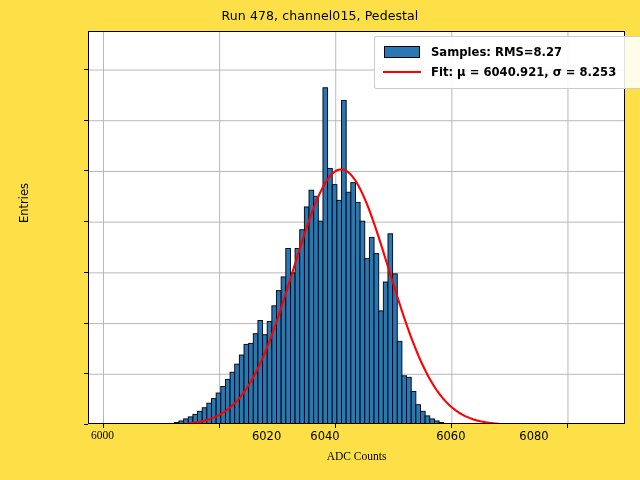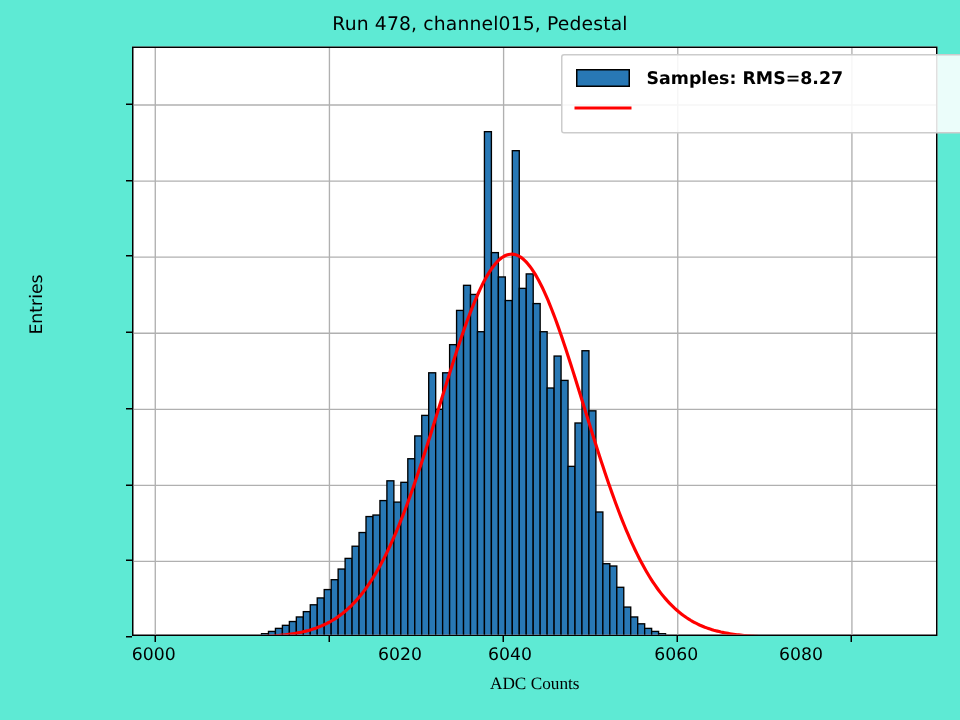--- a/index.html
+++ b/index.html
@@ -10,21 +10,21 @@
   body {
     width: 640px;
     height: 480px;
     font-family: "DejaVu Sans", sans-serif;
     overflow: hidden;
   }
   #figure {
     position: relative;
     width: 640px;
     height: 480px;
-    background: #5eead4;
+    background: #fde047;
   }
   #chart-title {
     position: absolute;
     left: 0;
     top: 8px;
     width: 640px;
     text-align: center;
     font-size: 12.5px;
     color: #000000;
     letter-spacing: 0.1px;
@@ -229,25 +229,25 @@
       <div class="ytick-mark" style="top: 424px;"></div>
       <div class="ytick-mark" style="top: 373.29px;"></div>
       <div class="ytick-mark" style="top: 322.581px;"></div>
       <div class="ytick-mark" style="top: 271.871px;"></div>
       <div class="ytick-mark" style="top: 221.161px;"></div>
       <div class="ytick-mark" style="top: 170.452px;"></div>
       <div class="ytick-mark" style="top: 119.742px;"></div>
       <div class="ytick-mark" style="top: 69.0323px;"></div>
     </div>
   <div id="xtick-container">
-      <div class="xtick-label" style="left: 102.514px;">6000</div>
+      <div class="xtick-label" style="left: 102.514px; font-family: Liberation Serif, serif;">6000</div>
       <div class="xtick-mark" style="left: 102.514px;"></div>
       <div class="xtick-label" style="left: 218.622px; margin-left: 48px;">6020</div>
       <div class="xtick-mark" style="left: 218.622px;"></div>
-      <div class="xtick-label" style="left: 340px; text-align: right;">6040</div>
+      <div class="xtick-label" style="left: 325px; text-align: right;">6040</div>
       <div class="xtick-mark" style="left: 334.73px;"></div>
       <div class="xtick-label" style="left: 450.838px;">6060</div>
       <div class="xtick-mark" style="left: 450.838px;"></div>
       <div class="xtick-label" style="left: 534px;">6080</div>
       <div class="xtick-mark" style="left: 566.946px;"></div>
     </div>
 
   <div id="xlabel">ADC Counts</div>
   <div id="ylabel">Entries</div>
 
@@ -255,16 +255,17 @@
     <div class="legend-row">
       <span class="legend-key">
         <span class="legend-patch"></span>
       </span>
       <span class="legend-text">Samples: RMS=8.27</span>
     </div>
     <div class="legend-row">
       <span class="legend-key">
         <span class="legend-line"></span>
       </span>
+      <span class="legend-text">Fit: μ = 6040.921, σ = 8.253</span>
     </div>
   </div>
 
 </div>
 
 </body></html>

